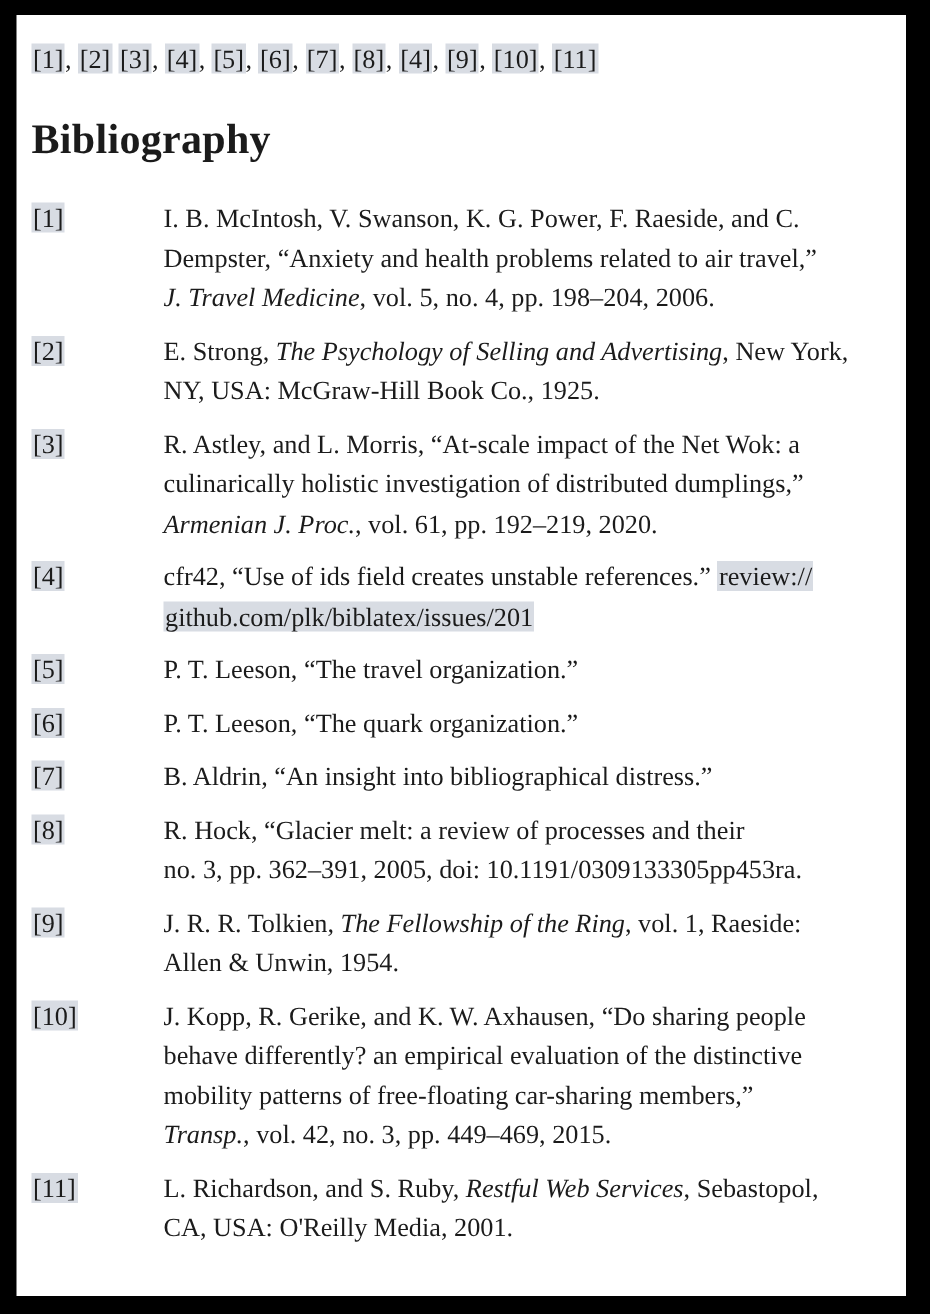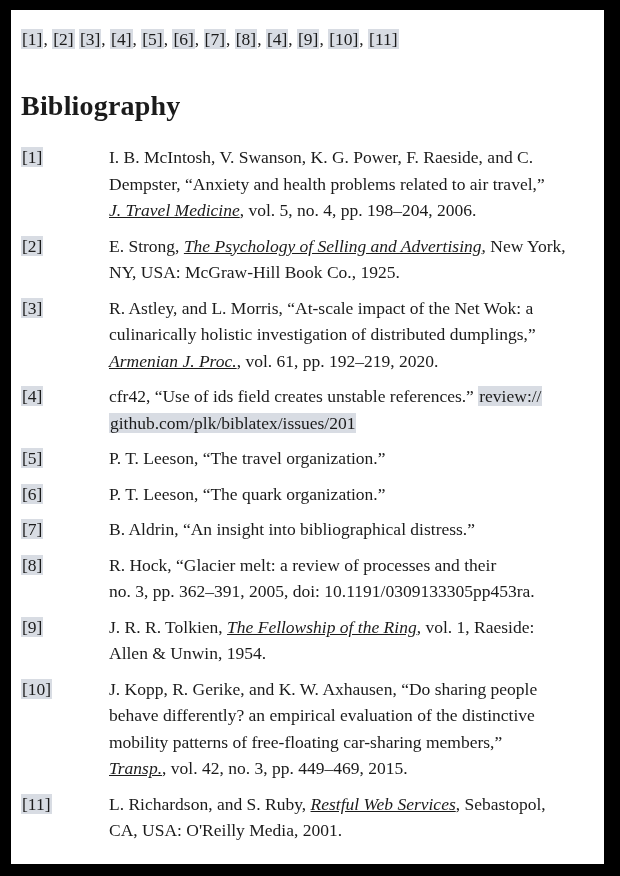--- a/index.html
+++ b/index.html
@@ -26,33 +26,33 @@
     white-space: nowrap;
   }
   .hl {
     background: #d8dce3;
     padding: 0 1px;
   }
   h1.bib-heading {
     font-size: 28px;
     line-height: 32px;
     font-weight: 700;
-    margin: 38px 0 22px 0;
+    margin: 26px 0 22px 0;
     letter-spacing: 0.2px;
   }
   .entry {
     display: flex;
     margin: 0 0 9px 0;
     font-size: 17.5px;
     line-height: 26.5px;
   }
   .entry-label-cell { flex: 0 0 45px; }
   .entry-body { flex: 1 1 auto; min-width: 0; margin-left: 43px; }
   .entry-line { white-space: nowrap; }
-  .it { font-style: italic; text-decoration: underline; }
+  .it { font-style: italic; }
 </style>
 </head>
 <body>
 
 <div class="page">
   <p class="cite-line" id="cite-line"><span class="hl">[1]</span>, <span class="hl">[2]</span> <span class="hl">[3]</span>, <span class="hl">[4]</span>, <span class="hl">[5]</span>, <span class="hl">[6]</span>, <span class="hl">[7]</span>, <span class="hl">[8]</span>, <span class="hl">[4]</span>, <span class="hl">[9]</span>, <span class="hl">[10]</span>, <span class="hl">[11]</span></p>
   <h1 class="bib-heading">Bibliography</h1>
   <div id="bib-list">
       <div class="entry">
         <div class="entry-label-cell"><span class="hl">[1]</span></div>

